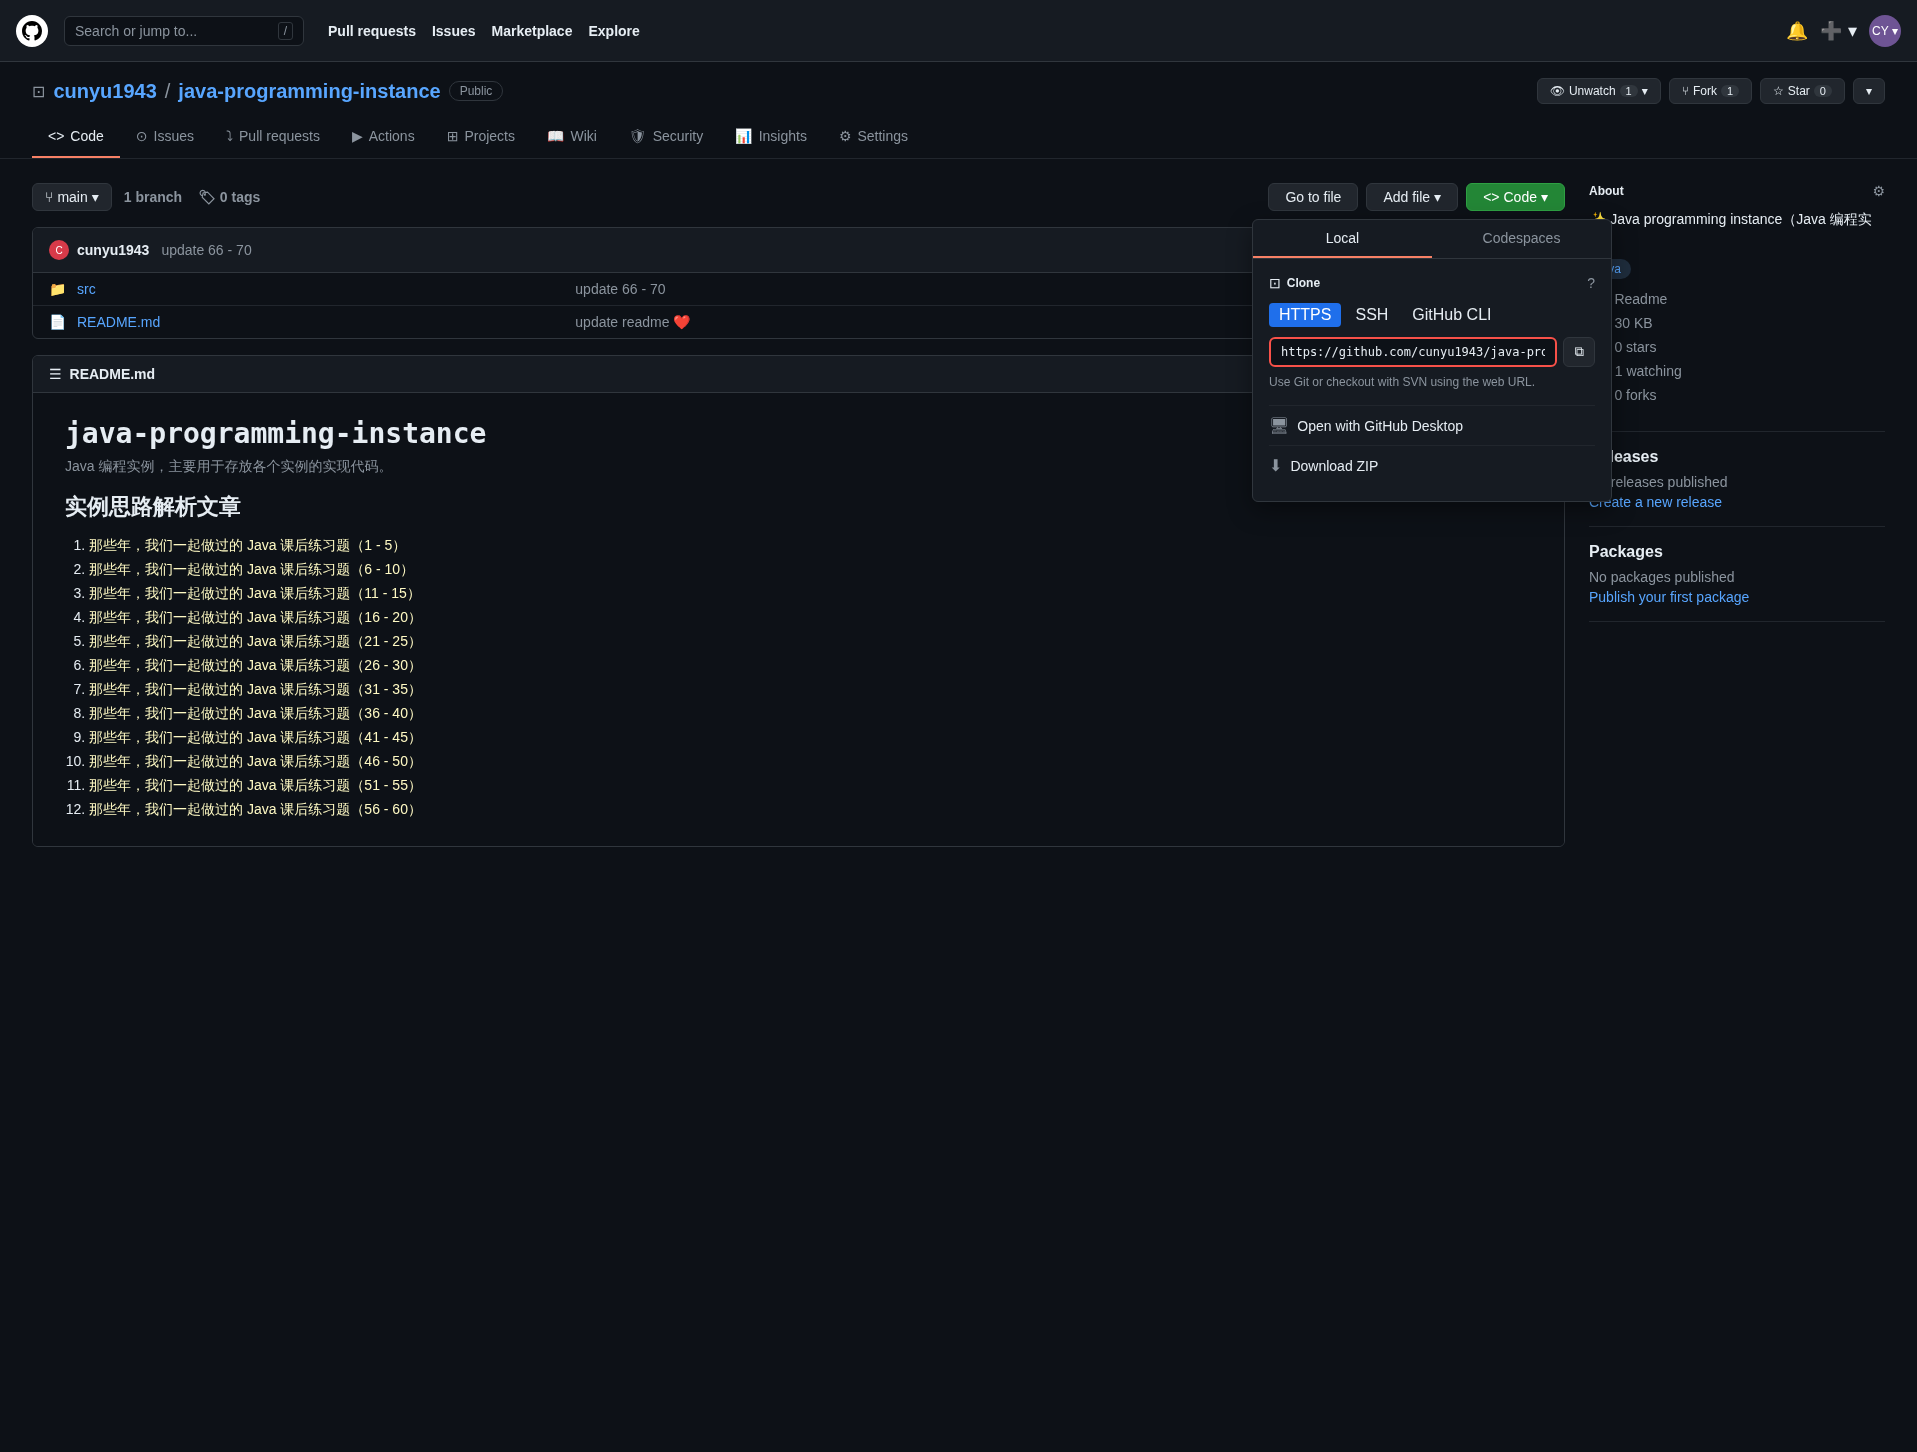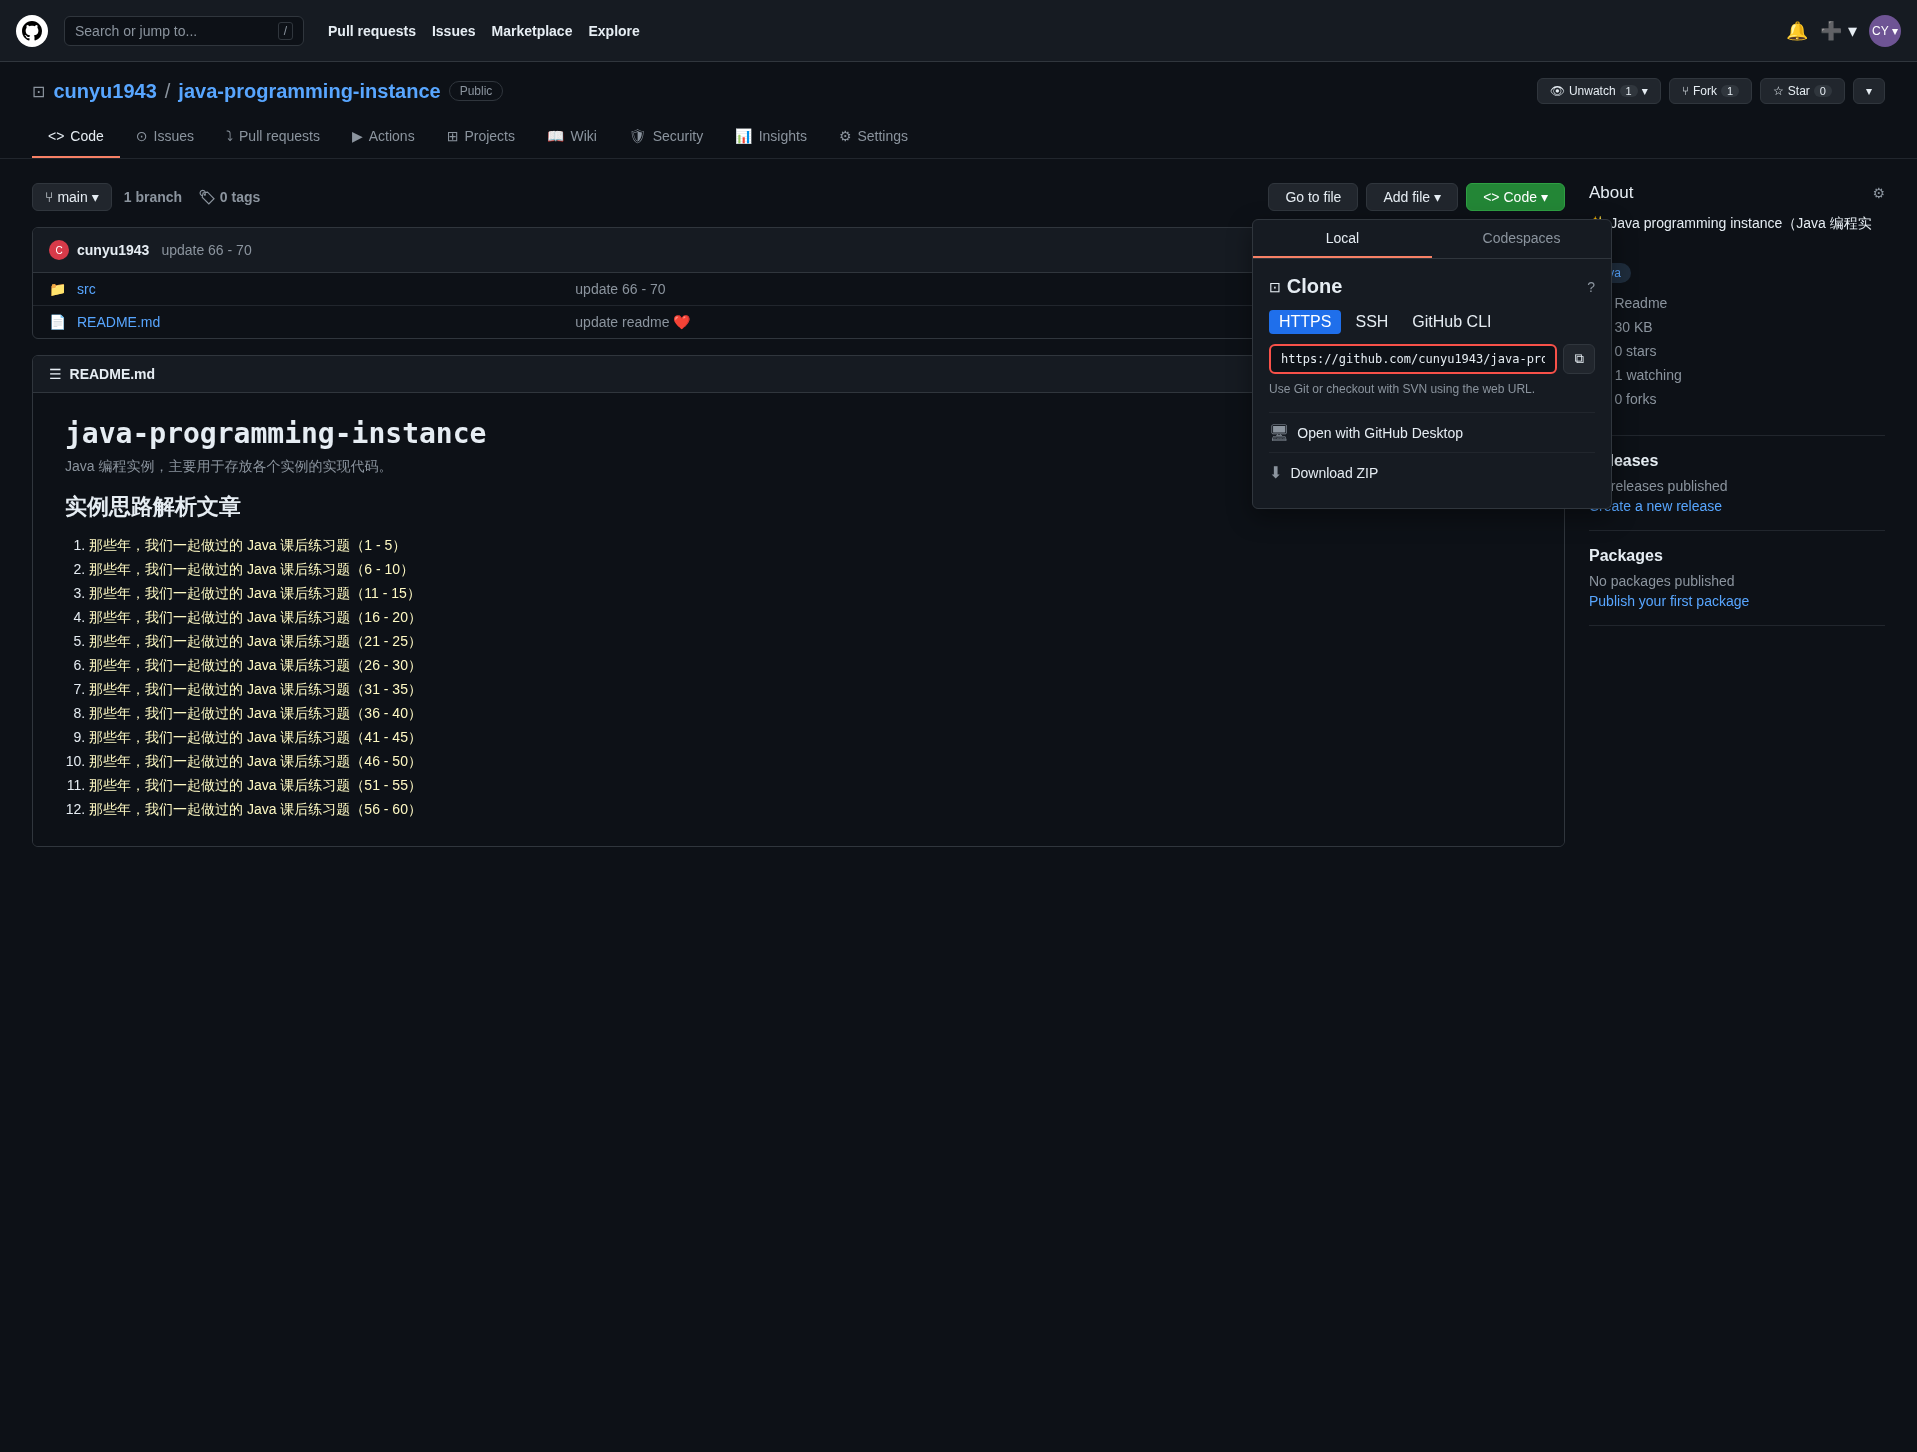--- a/index.html
+++ b/index.html
@@ -296,21 +296,21 @@
     }
     .about-section {
       margin-bottom: 24px;
     }
     .about-header {
       display: flex;
       align-items: center;
       justify-content: space-between;
       margin-bottom: 12px;
     }
-    .about-title { font-weight: 400; font-size: 17px; }
+    .about-title { font-weight: 700; font-size: 12px; }
     .about-desc { color: #e6edf3; font-size: 14px; margin-bottom: 12px; }
     .topic-tag {
       display: inline-block;
       background: #1f2d3d;
       color: #58a6ff;
       border-radius: 20px;
       padding: 3px 10px;
       font-size: 12px;
       margin-bottom: 8px;
     }
@@ -380,21 +380,21 @@
       color: #e6edf3;
       border-bottom-color: #f78166;
     }
     .code-dropdown-body { padding: 16px; }
     .clone-header {
       display: flex;
       align-items: center;
       gap: 6px;
       margin-bottom: 12px;
     }
-    .clone-title { font-weight: 600; font-size: 20px; }
+    .clone-title { font-weight: 600; font-size: 12px; }
     .clone-help { margin-left: auto; color: #8b949e; cursor: pointer; }
     .clone-proto-tabs {
       display: flex;
       gap: 4px;
       margin-bottom: 10px;
     }
     .proto-tab {
       padding: 3px 10px;
       border-radius: 4px;
       font-size: 16px;

